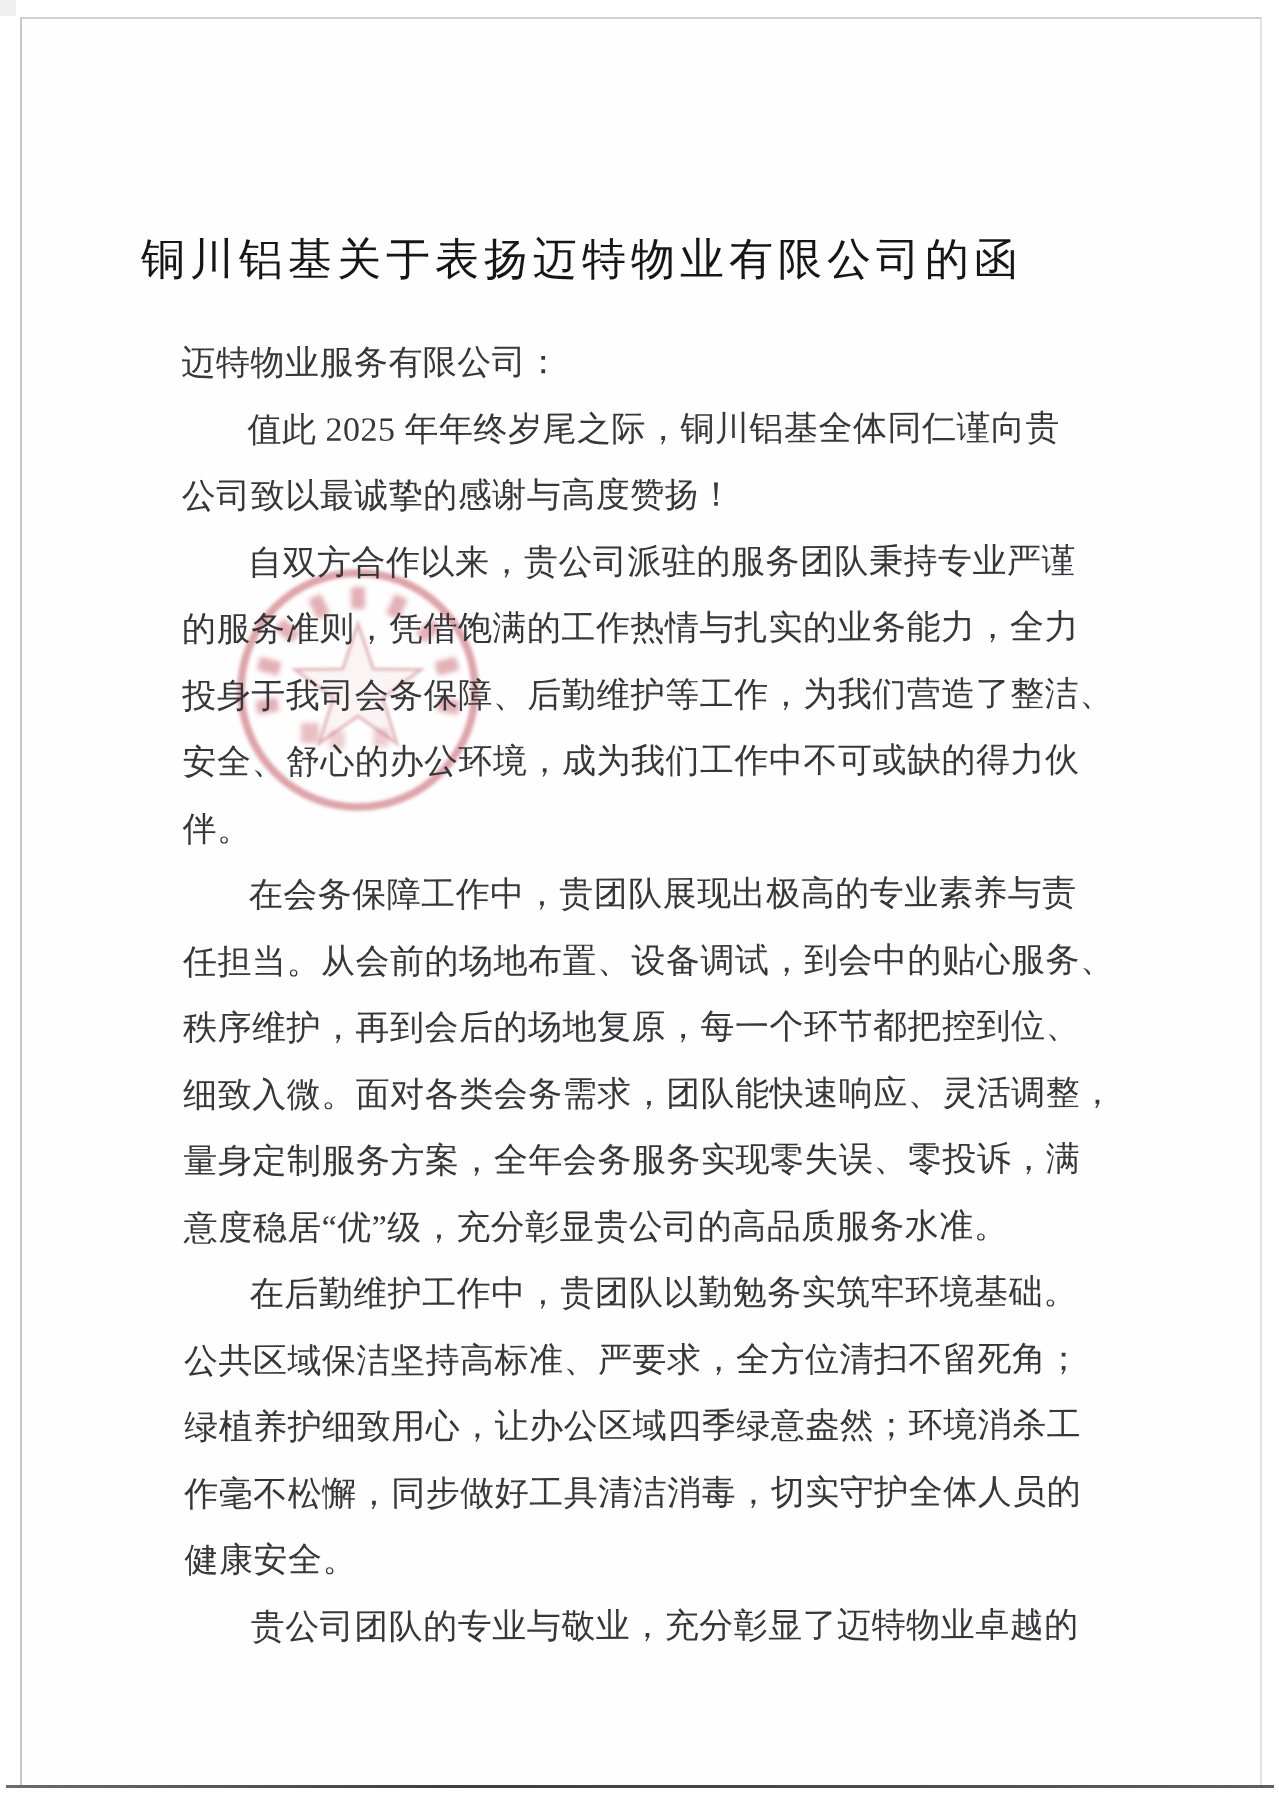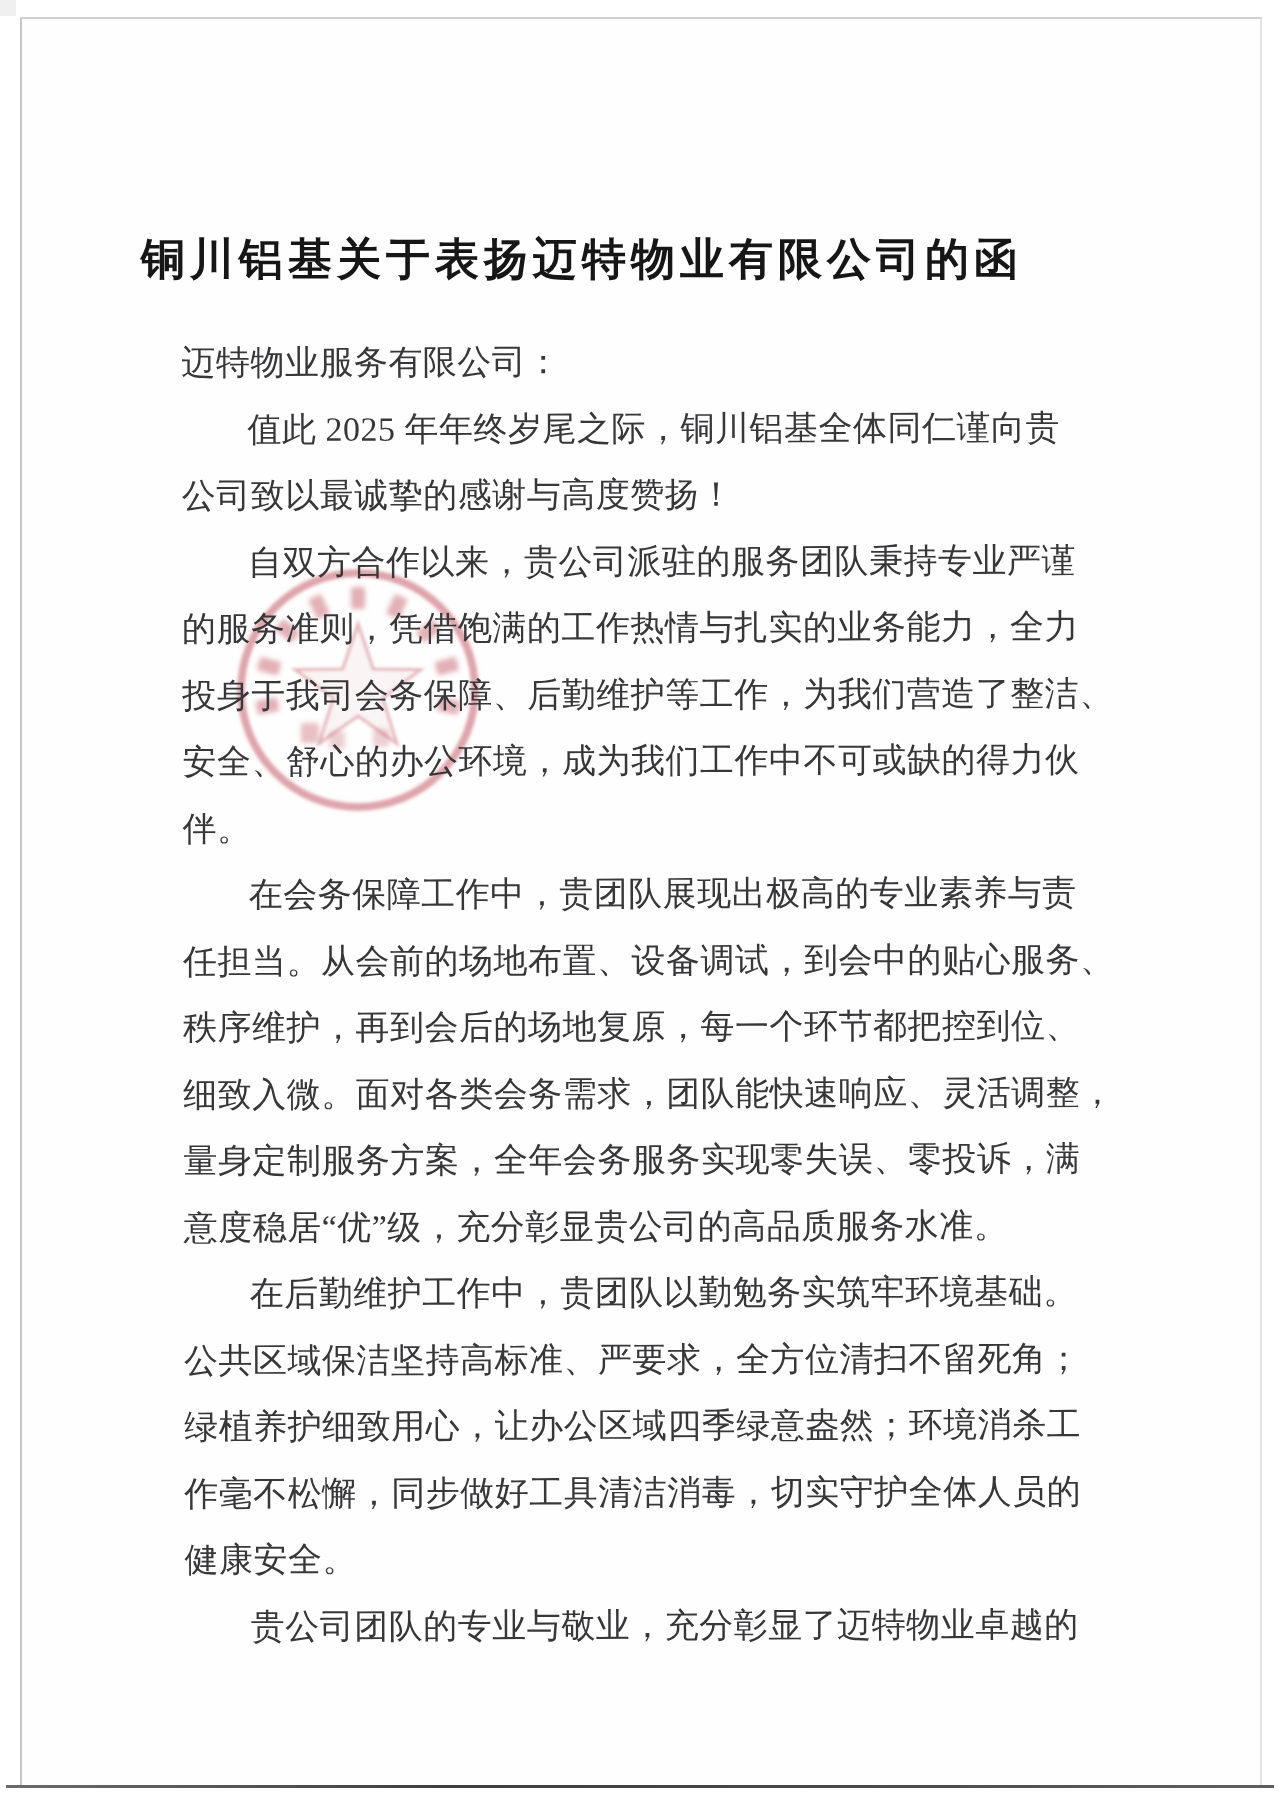--- a/index.html
+++ b/index.html
@@ -23,21 +23,21 @@
     background:#f0f0f0;
   }
   .page-bottom-edge{
     position:absolute;left:6px;top:1785px;width:1268px;height:3px;
     background:linear-gradient(90deg,#6b6b6b,#3e3e3e 35%,#4a4a4a 70%,#5f5f5f);
   }
   
   .title{
     position:absolute;top:230px;left:0;width:1164px;
     text-align:center;
-    font-size:44px;font-weight:700;color:#161616;
+    font-size:44px;font-weight:400;color:#161616;
     letter-spacing:5px;white-space:nowrap;
   }
   
   .content{
     position:absolute;left:183px;top:329px;width:896px;
     font-size:34px;color:#37373a;
     transform:rotate(-0.15deg);
   }
   .line{
     height:66.5px;line-height:66.5px;

